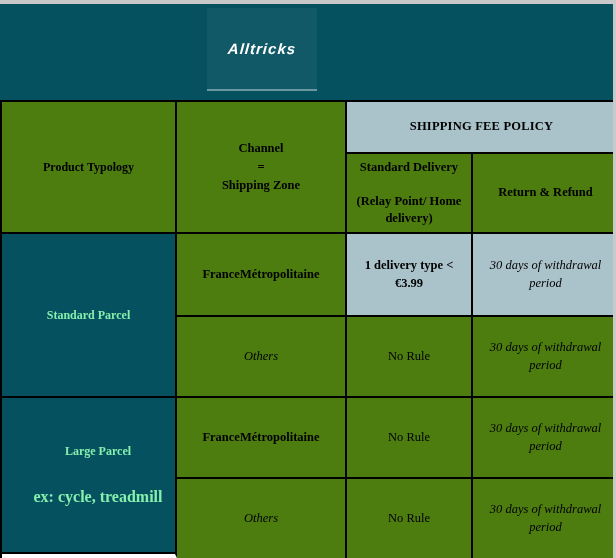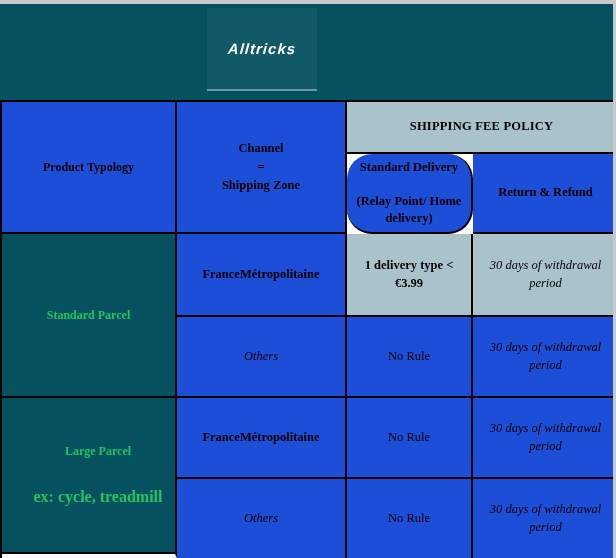--- a/index.html
+++ b/index.html
@@ -44,41 +44,41 @@
   }
   .cell{
     display:flex;flex-direction:column;align-items:center;justify-content:center;
     text-align:center;
     border-right:2px solid #000;
     border-bottom:2px solid #000;
     padding:2px 6px;
     box-sizing:border-box;
     font-size:12.5px;
     line-height:1.4;
-    background:#1d4ed8;
+    background:#4d7c0f;
   }
   .no-br{border-right:none;}
   .no-bb{border-bottom:none;}
   .bg-blue{background:#aac3ca;}
-  .bg-teal{background:#05515f;color:#22c55e;}
+  .bg-teal{background:#05515f;color:#86efac;}
   .bold{font-weight:bold;}
   .italic{font-style:italic;}
   .bold-italic{font-weight:bold;}
   .big{font-size:12px;font-weight:bold;}
   .pre{white-space:pre-line;}
   .sfp{letter-spacing:0.2px;}
   .subhead{line-height:1.35;}
   .lp-cell{border-bottom:4px solid #ffffff;box-shadow:inset 0 -2px 0 #000;}
   .lp-sub{font-size:16px;font-weight:bold;margin-top:26px;}
 
   
   .c-product{grid-column:1;grid-row:1/3;}
   .c-channel{grid-column:2;grid-row:1/3;}
   .c-sfp{grid-column:3/5;grid-row:1;}
-  .c-stddel{grid-column:3;grid-row:2;border-radius:25px;}
+  .c-stddel{grid-column:3;grid-row:2;}
   .c-rr{grid-column:4;grid-row:2;}
   .c-sp{grid-column:1;grid-row:3/5;}
   .c-lp{grid-column:1;grid-row:5/7;padding-left:25px;}
   .r0-zone{grid-column:2;grid-row:3;}
   .r0-del{grid-column:3;grid-row:3;}
   .r0-ret{grid-column:4;grid-row:3;}
   .r1-zone{grid-column:2;grid-row:4;}
   .r1-del{grid-column:3;grid-row:4;}
   .r1-ret{grid-column:4;grid-row:4;}
   .r2-zone{grid-column:2;grid-row:5;}

